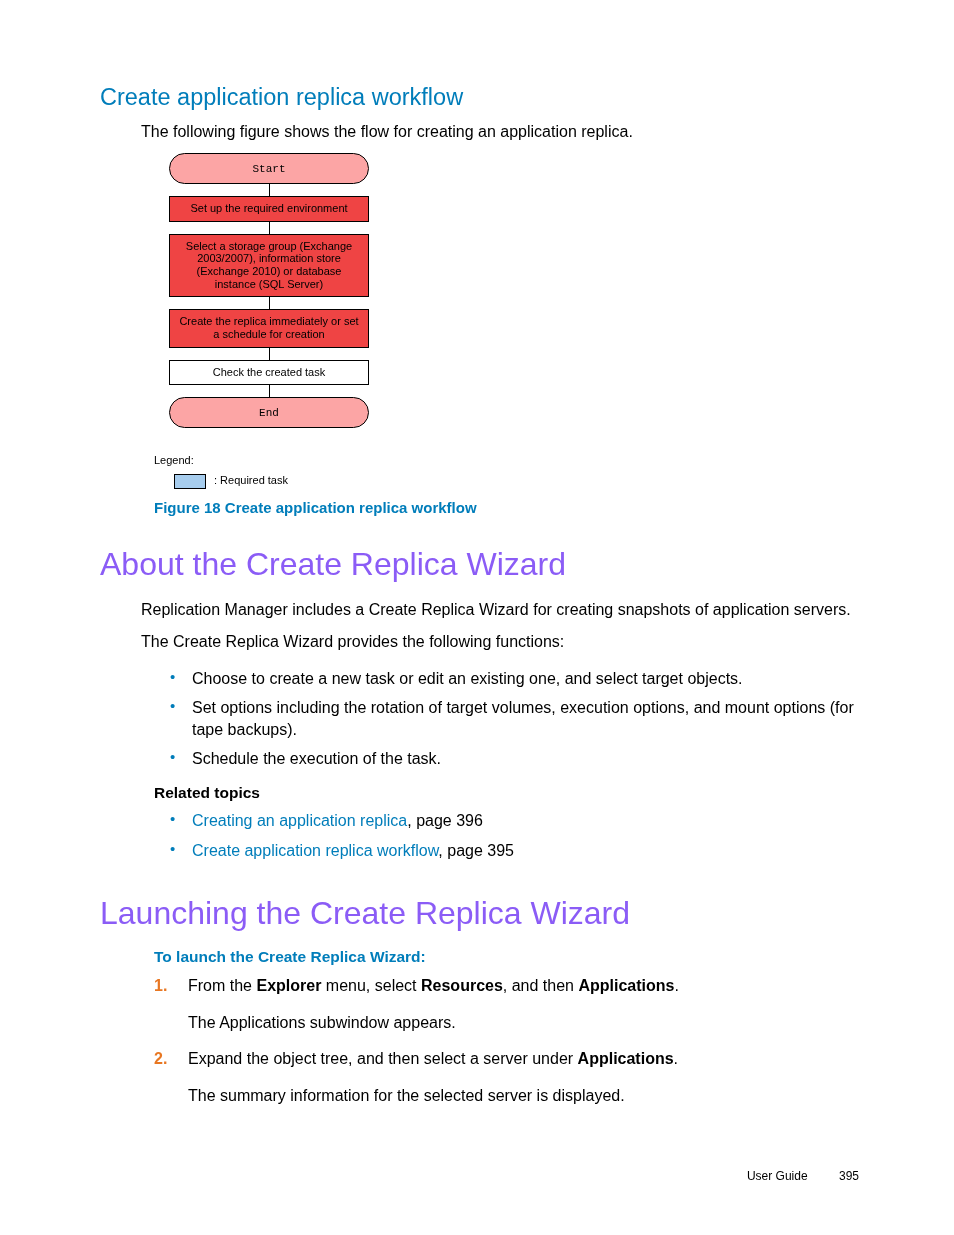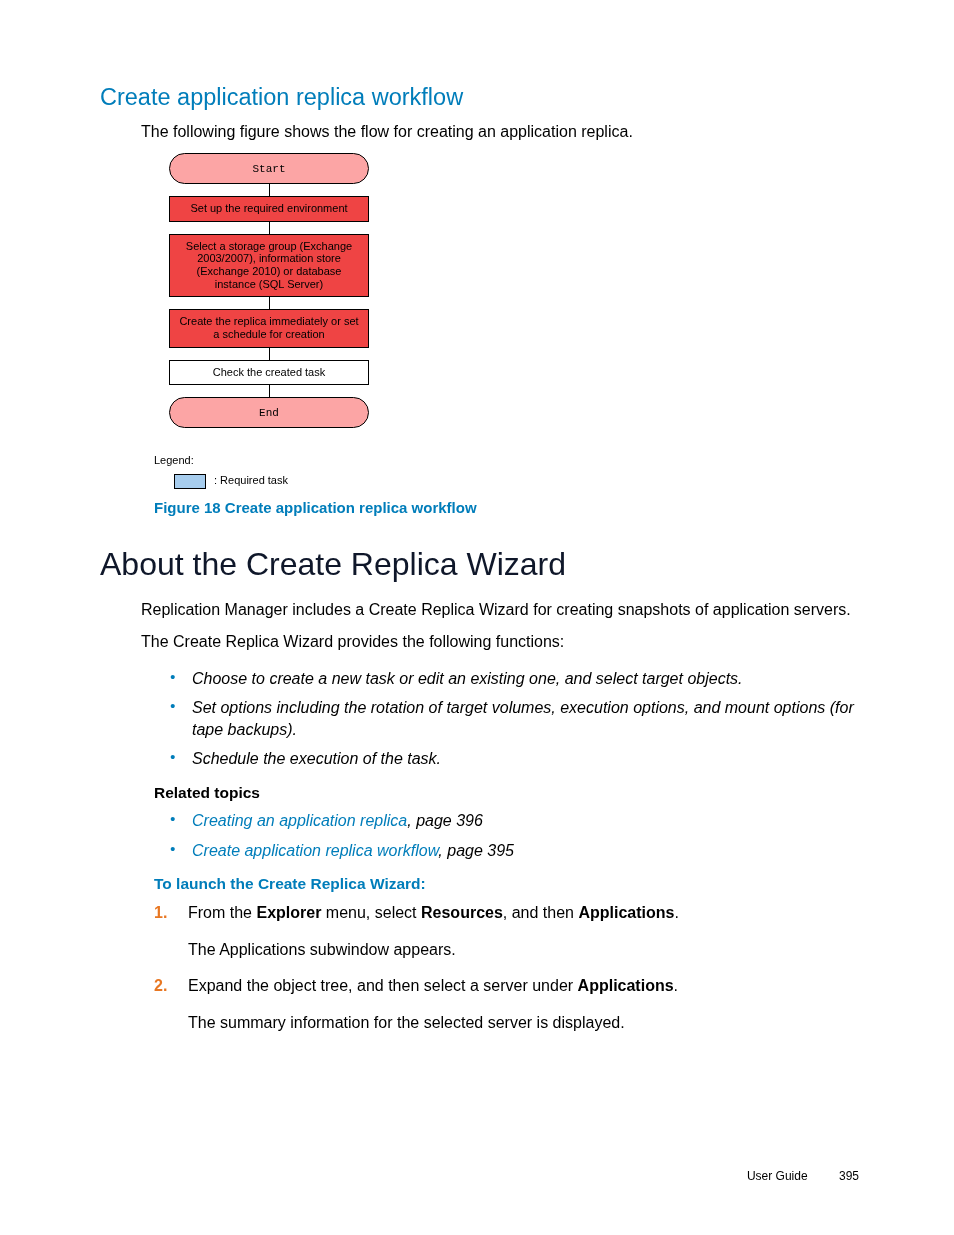--- a/index.html
+++ b/index.html
@@ -14,21 +14,21 @@
   .h2{
     font-family:"Segoe UI Light","Segoe UI",Arial,sans-serif;
     font-weight:300;
     color:#007dba;
     font-size:23.5px;
     margin:0 0 10px 0;
   }
   .h1{
     font-family:"Segoe UI Light","Segoe UI",Arial,sans-serif;
     font-weight:300;
-    color:#0f172a;
+    color:#8b5cf6;
     font-size:32px;
     margin:30px 0 16px 0;
   }
   .bodytext{
     font-size:16px;
     line-height:1.4;
     margin:0 0 10px 0;
   }
   .indent{margin-left:41px; margin-right:10px;}
   .figcap{
@@ -40,21 +40,20 @@
   ul.bullets{
     margin:4px 0 10px 70px;
     padding:0;
     list-style:none;
     font-size:16px;
   }
   ul.bullets li{
     position:relative;
     padding:4px 0 4px 22px;
     line-height:1.35;
-    font-style:italic;
   }
   ul.bullets li:before{
     content:"•";
     position:absolute;
     left:0; top:3px;
     color:#007dba;
     font-size:15px;
   }
   .related-h{
     font-weight:700;
@@ -186,20 +185,21 @@
   <div class="related-h">Related topics</div>
   <ul class="bullets">
     <li>
       <span class="link">Creating an application replica</span><span>, page 396</span>
     </li>
     <li>
       <span class="link">Create application replica workflow</span><span>, page 395</span>
     </li>
   </ul>
 
+  <div class="h1">Launching the Create Replica Wizard</div>
   <div class="proc-h">To launch the Create Replica Wizard:</div>
   <ol class="steps">
     <li>
       <span>From the </span><b>Explorer</b><span> menu, select </span><b>Resources</b><span>, and then </span><b>Applications</b><span>.</span>
       <span class="sub">The Applications subwindow appears.</span>
     </li>
     <li>
       <span>Expand the object tree, and then select a server under </span><b>Applications</b><span>.</span>
       <span class="sub">The summary information for the selected server is displayed.</span>
     </li>

